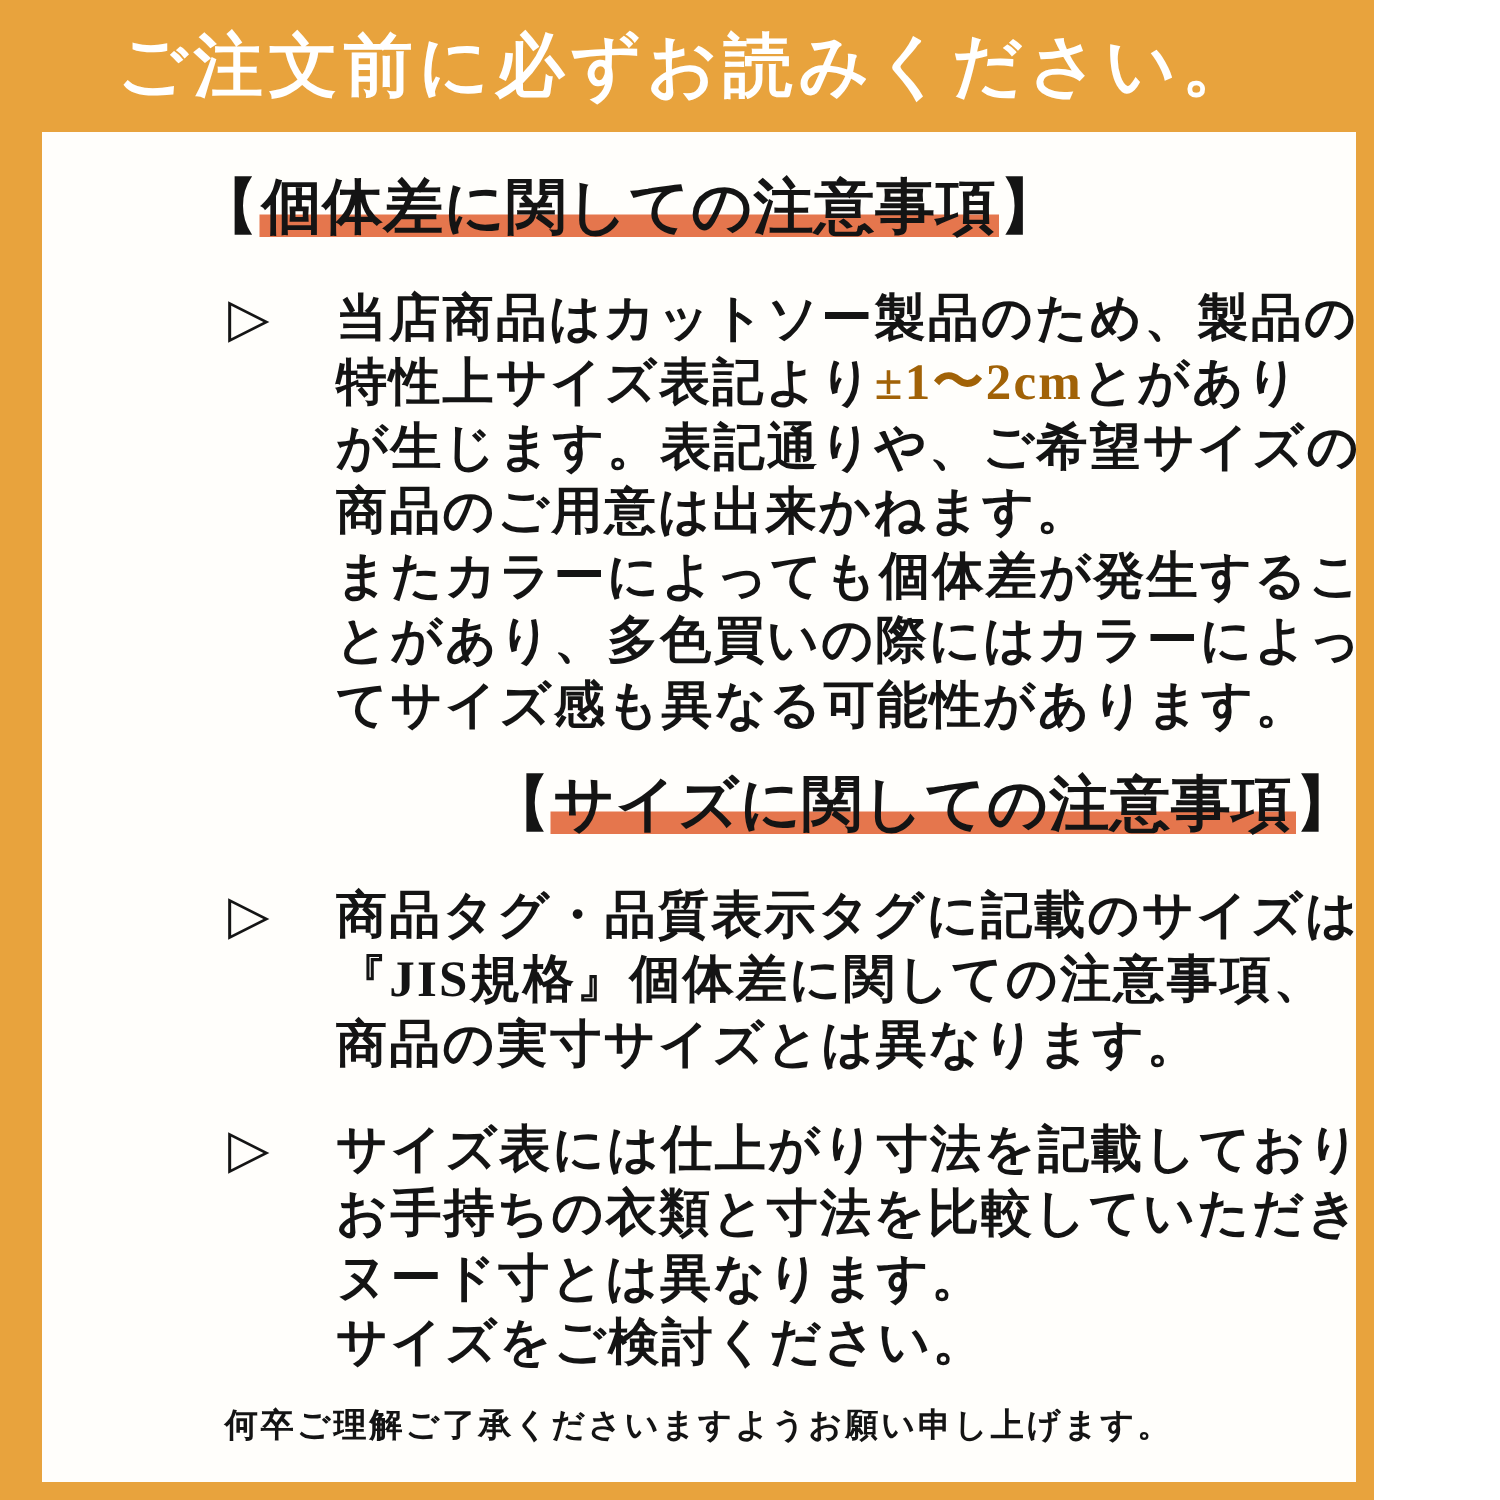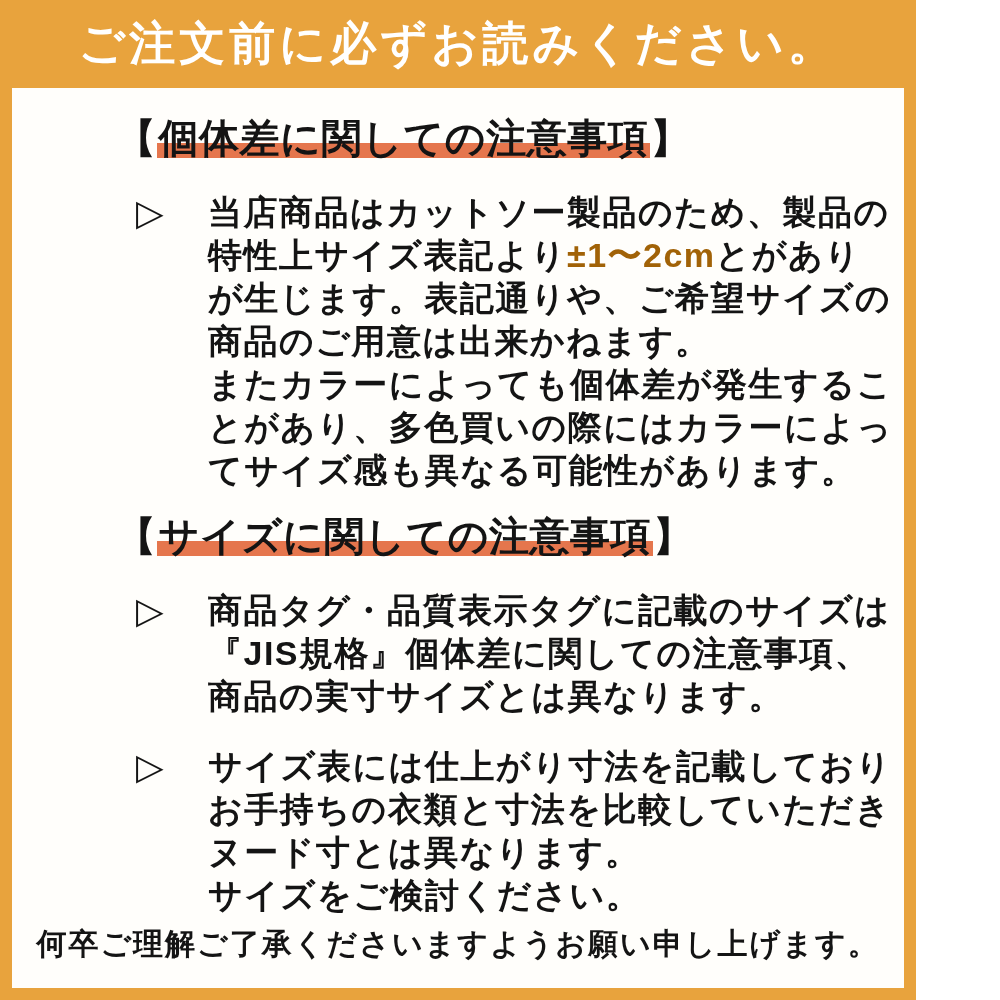--- a/index.html
+++ b/index.html
@@ -9,44 +9,44 @@
     display:flex;flex-direction:column;
     font-family:"Liberation Sans","DejaVu Sans",sans-serif;
     overflow:hidden;
   }
   .top-banner{
     flex:0 0 88px;display:flex;align-items:center;justify-content:center;
     color:#ffffff;font-size:46px;font-weight:700;letter-spacing:4px;
     white-space:nowrap;
   }
   .content{
-    flex:1 1 auto;margin:0 12px 12px 12px;background:#fffefb;
+    flex:1 1 auto;margin:0 12px 12px 28px;background:#fffefb;
     box-sizing:border-box;padding:24px 0 0 0;position:relative;
     color:#141414;
   }
   .heading{
     margin:0 0 0 104px;font-size:40px;font-weight:700;line-height:1.3;
     letter-spacing:0.5px;white-space:nowrap;color:#141414;
   }
   .heading .hl{
     background:linear-gradient(#e5764d,#e5764d) no-repeat 0 94%/100% 15px;
     padding:0 2px;
   }
   .bullet{display:flex;align-items:flex-start;margin:27px 0 0 124px;}
   .bullet .marker{
     flex:0 0 72px;font-size:36px;line-height:43px;color:#141414;
     font-family:"DejaVu Sans","Liberation Sans",sans-serif;
   }
   .bullet .text{font-size:34px;line-height:43px;letter-spacing:1.5px;font-weight:600;}
-  .bullet .text .line{white-space:nowrap;}
+  .bullet .text .line{white-space:nowrap;font-family:Liberation Serif, serif;}
   .red{color:#a16207;}
-  .sec2{margin-top:18px;}
+  .sec2{margin-top:18px;text-align:right;}
   .footer-note{
     position:absolute;left:0;right:0;bottom:23px;text-align:center;
-    font-size:30px;font-weight:700;letter-spacing:2px;white-space:nowrap;
+    font-size:22px;font-weight:700;letter-spacing:2px;white-space:nowrap;
     color:#141414;
   }
 </style>
 </head>
 <body>
 
 <div class="page">
 
   <header class="top-banner">
     <span>ご注文前に必ずお読みください。</span>

